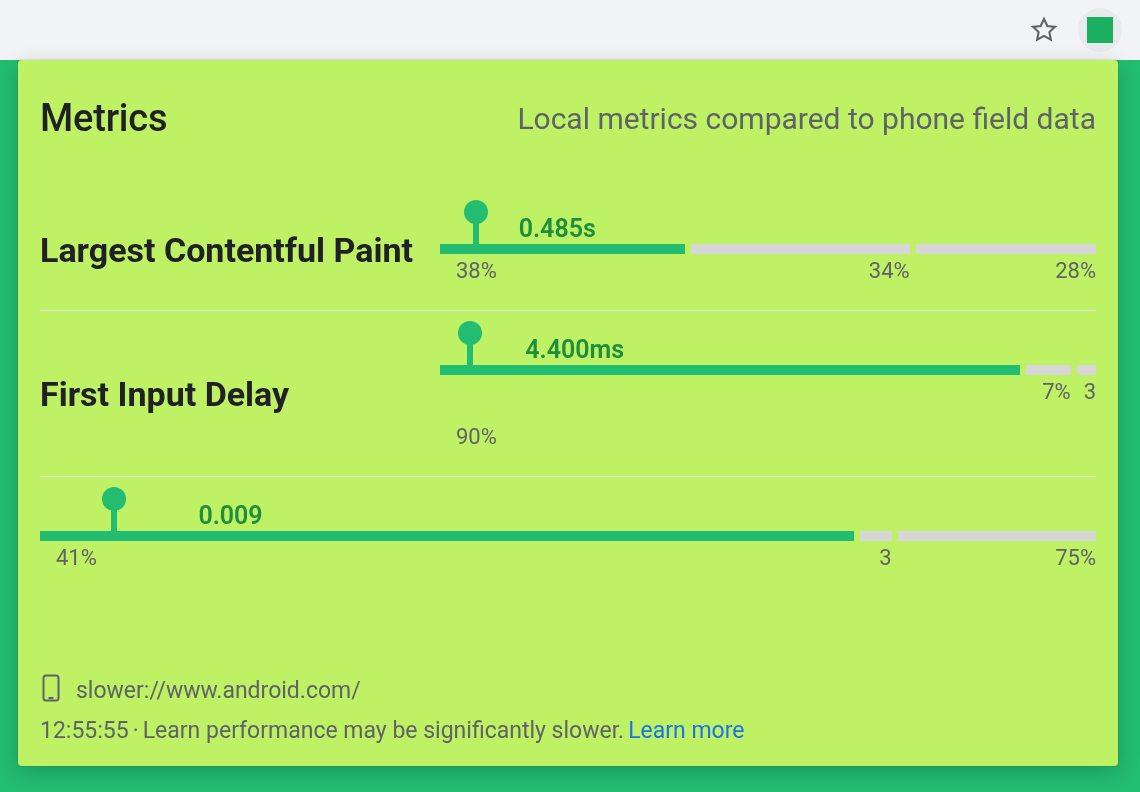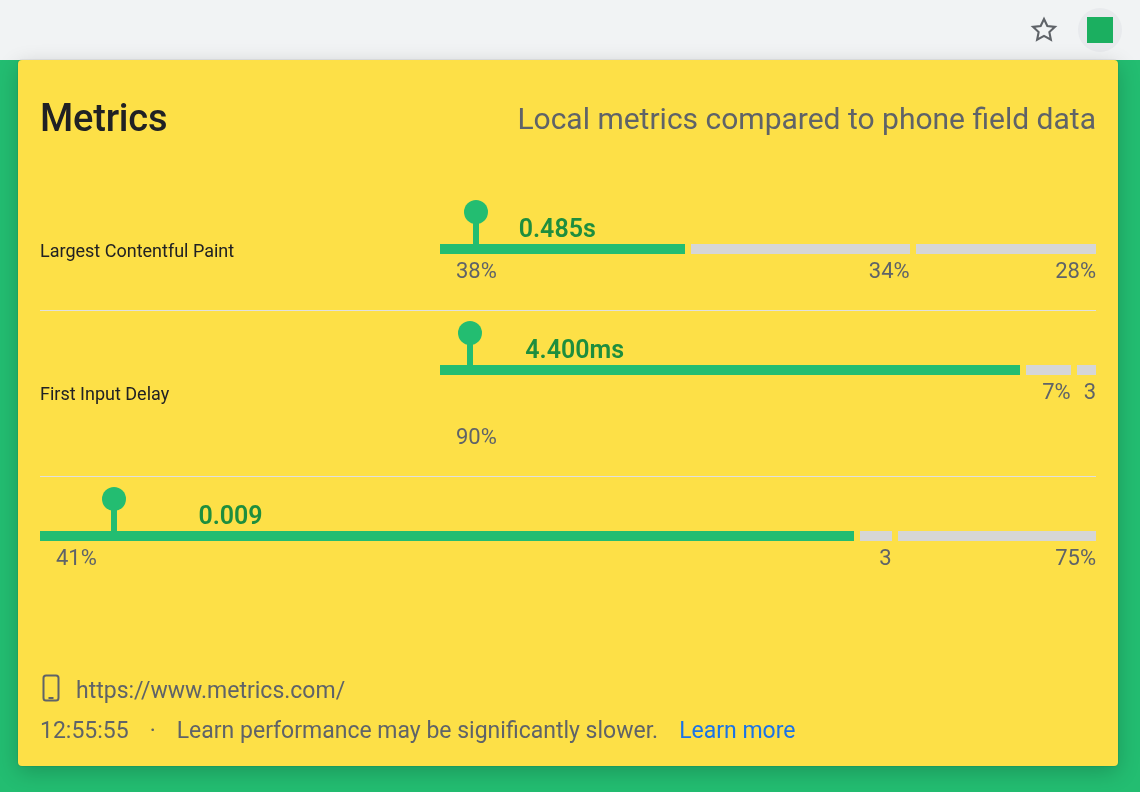--- a/index.html
+++ b/index.html
@@ -55,21 +55,21 @@
       right: 0;
       bottom: 0;
       background: #23BD71;
     }
     .popup {
       position: absolute;
       top: 60px;
       left: 18px;
       right: 22px;
       bottom: 26px;
-      background: #fde047;
+      background: #bef264;
       box-shadow: 0 6px 22px rgba(0,0,0,0.20), 0 0 0 1px rgba(0,0,0,0.05);
       border-radius: 4px;
       padding: 36px 22px 22px 22px;
       display: flex;
       flex-direction: column;
     }
     .popup-header {
       display: flex;
       align-items: center;
       justify-content: space-between;
@@ -95,23 +95,23 @@
       align-items: center;
       padding: 24px 0 24px 0;
       border-bottom: 1px solid #e0e0e0;
     }
     .metric-row:last-child {
       border-bottom: none;
     }
     .metric-name {
       width: 400px;
       flex-shrink: 0;
-      font-size: 18px;
+      font-size: 34px;
       color: #202124;
-      font-weight: 400;
+      font-weight: 700;
     }
     .metric-bar-wrap {
       flex: 1;
       position: relative;
       padding-top: 30px;
     }
     .metric-value {
       position: absolute;
       top: 0;
       font-size: 25px;
@@ -177,21 +177,21 @@
     }
     .footer-url {
       font-size: 23px;
       color: #5f6368;
     }
     .footer-line2 {
       font-size: 23px;
       color: #5f6368;
       display: flex;
       align-items: center;
-      gap: 21px;
+      gap: 4px;
     }
     .footer-link {
       color: #1a73e8;
       cursor: pointer;
     }
   </style>
 </head>
 <body>
 
 <div class="chrome-bar">
@@ -285,21 +285,21 @@
     </div>
 
   <div class="popup-footer">
     <div class="footer-line1">
       <span class="device-icon">
         <svg width="22" height="30" viewBox="0 0 16 24" fill="none" stroke="currentColor" stroke-width="1.6">
           <rect x="2" y="2" width="12" height="20" rx="2"></rect>
           <line x1="6" y1="20" x2="10" y2="20"></line>
         </svg>
       </span>
-      <span class="footer-url">https://www.metrics.com/</span>
+      <span class="footer-url">slower://www.android.com/</span>
     </div>
     <div class="footer-line2">
       <span>12:55:55</span>
       <span>·</span>
       <span>Learn performance may be significantly slower.</span>
       <span class="footer-link">Learn more</span>
     </div>
   </div>
 </div>
 

